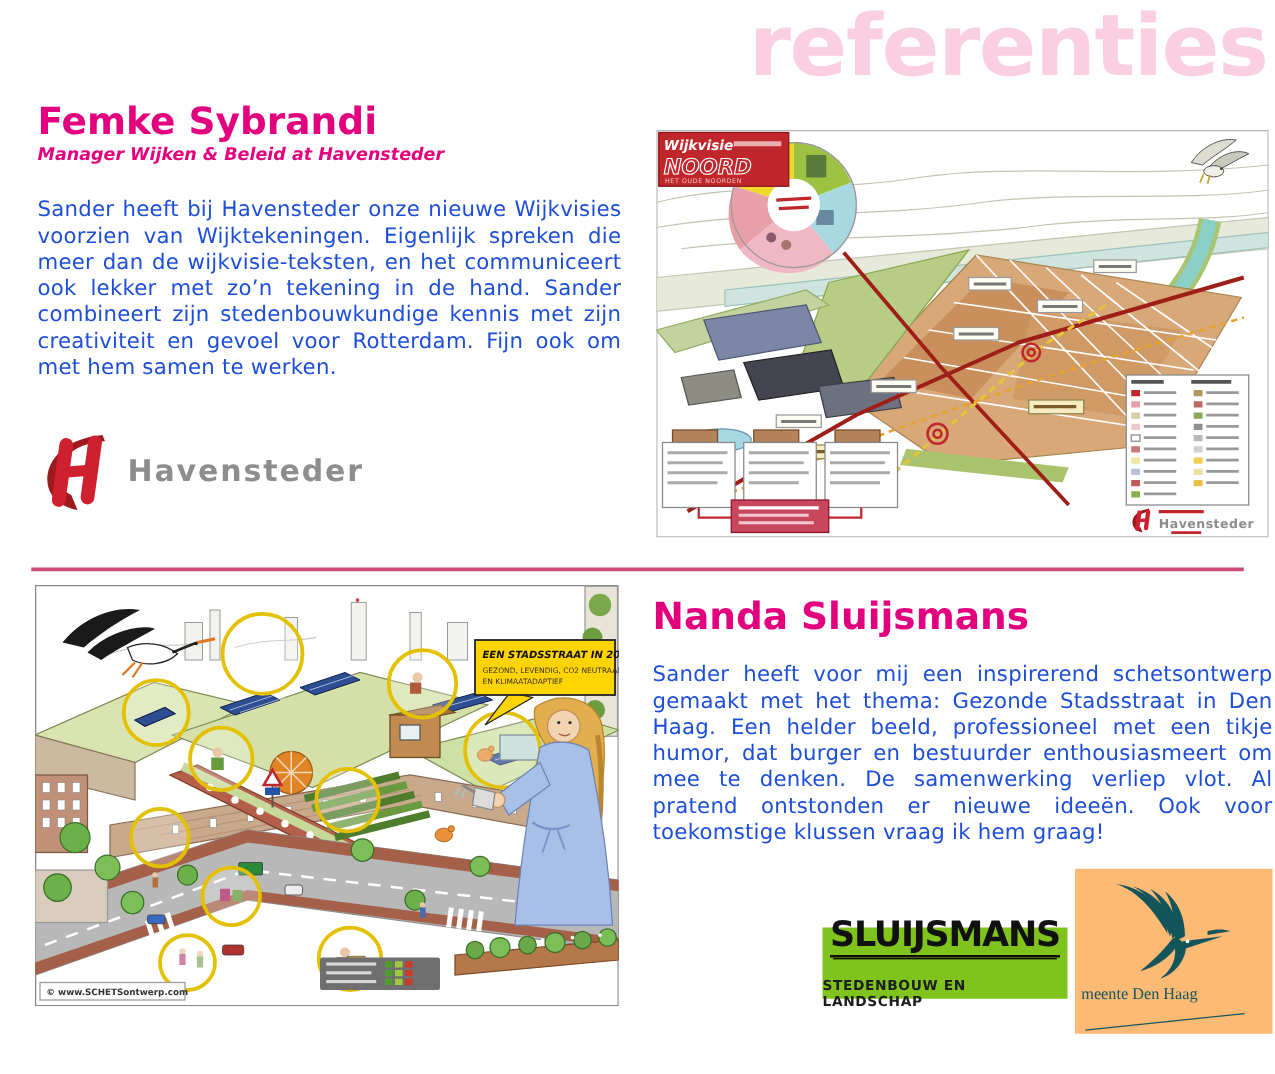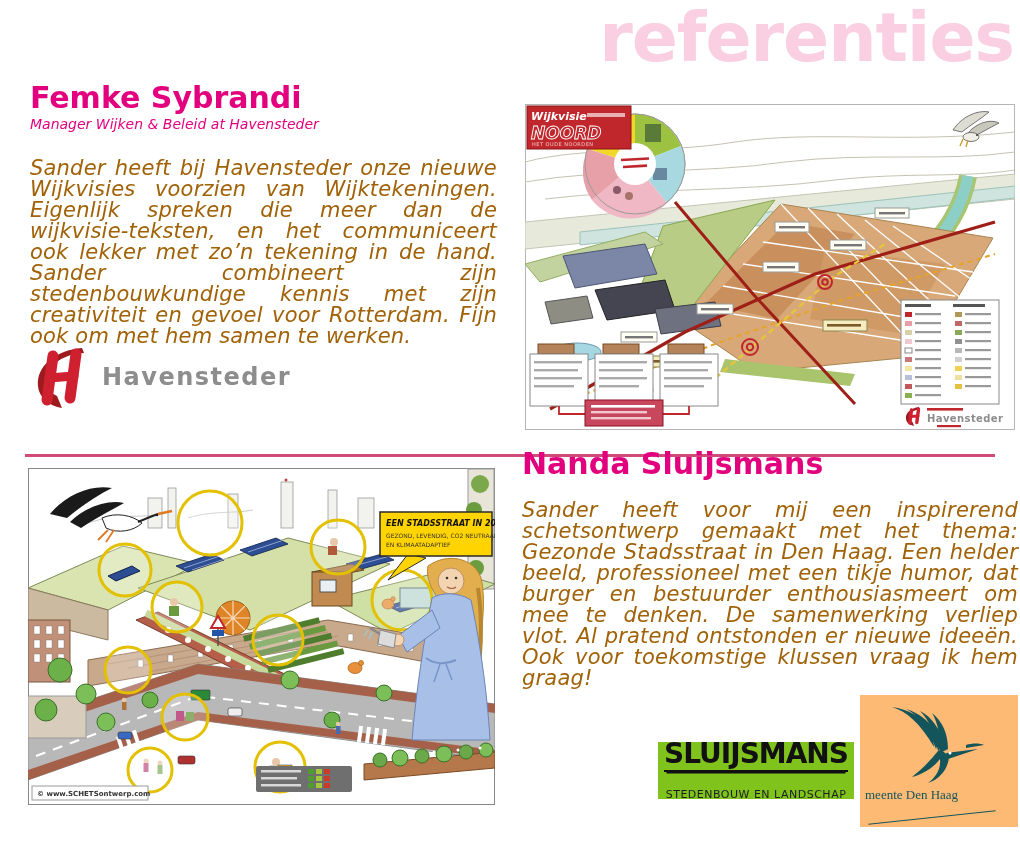--- a/index.html
+++ b/index.html
@@ -4,41 +4,41 @@
 <style>
   html,body{margin:0;padding:0;background:#fff;}
   .page{position:relative;width:1020px;height:859px;background:#fff;overflow:hidden;
         font-family:"DejaVu Sans","Liberation Sans",sans-serif;}
 
   .big-title{position:absolute;top:4px;right:6px;font-size:68px;line-height:1;
              font-weight:800;letter-spacing:-1px;color:#f9cfe1;}
 
   .ref{position:absolute;}
   .ref h1{margin:0;font-size:30px;line-height:1.05;font-weight:700;color:#e3007e;letter-spacing:0;}
-  .ref .role{margin-top:2px;font-size:14px;font-style:italic;font-weight:normal;color:#e3007e;}
-  .ref .quote{margin:0;margin-top:26px;font-size:21px;line-height:21px;font-style:italic;
-              color:#a16207;text-align:justify;letter-spacing:0.2px;}
+  .ref .role{margin-top:2px;font-size:14px;font-style:italic;font-weight:bold;color:#e3007e;}
+  .ref .quote{margin:0;margin-top:26px;font-size:17px;line-height:21px;
+              color:#1d4ed8;text-align:justify;letter-spacing:0.2px;}
   .ref1{left:30px;top:82px;width:467px;}
-  .ref2{left:522px;top:448px;width:496px;}
+  .ref2{left:522px;top:478px;width:496px;}
   .ref2 .quote{margin-top:20px;}
 
   .hv-logo{position:absolute;left:26px;top:344px;display:flex;align-items:center;gap:12px;}
   .hv-text{font-size:24px;font-weight:bold;color:#8d8d8d;letter-spacing:1.5px;}
 
   .divider{position:absolute;left:25px;top:454px;width:970px;height:3px;background:#cf4b79;}
 
   .map-fig,.street-fig{position:absolute;margin:0;padding:0;}
   .map-fig{left:525px;top:104px;width:490px;height:326px;}
   .street-fig{left:28px;top:468px;width:467px;height:337px;}
 
   .sl-logo{position:absolute;left:658px;top:742px;width:196px;height:57px;background:#7fc31c;
            display:flex;flex-direction:column;align-items:center;justify-content:center;}
   .sl-main{font-size:28px;font-weight:800;color:#111;letter-spacing:-1px;line-height:1;
            border-bottom:2px solid #111;box-shadow:0 4px 0 -2.5px #111;padding-bottom:2px;}
-  .sl-sub{margin-top:16px;font-size:11px;font-weight:normal;color:#1d1d1d;letter-spacing:0.5px;}
+  .sl-sub{margin-top:16px;font-size:11px;font-weight:bold;color:#1d1d1d;letter-spacing:0.5px;}
 
   .dh-logo{position:absolute;left:860px;top:695px;width:158px;height:132px;background:#fdba74;}
   .dh-stork{position:absolute;left:22px;top:6px;}
   .dh-text{position:absolute;left:5px;top:92px;font-family:"Liberation Serif","DejaVu Serif",serif;
            font-size:13px;color:#14555c;white-space:nowrap;}
   .dh-line{position:absolute;left:8px;top:122px;width:128px;border-top:1.5px solid #14555c;
            transform:rotate(-6deg);}
   svg text{font-family:"DejaVu Sans","Liberation Sans",sans-serif;}
 </style>
 </head>

